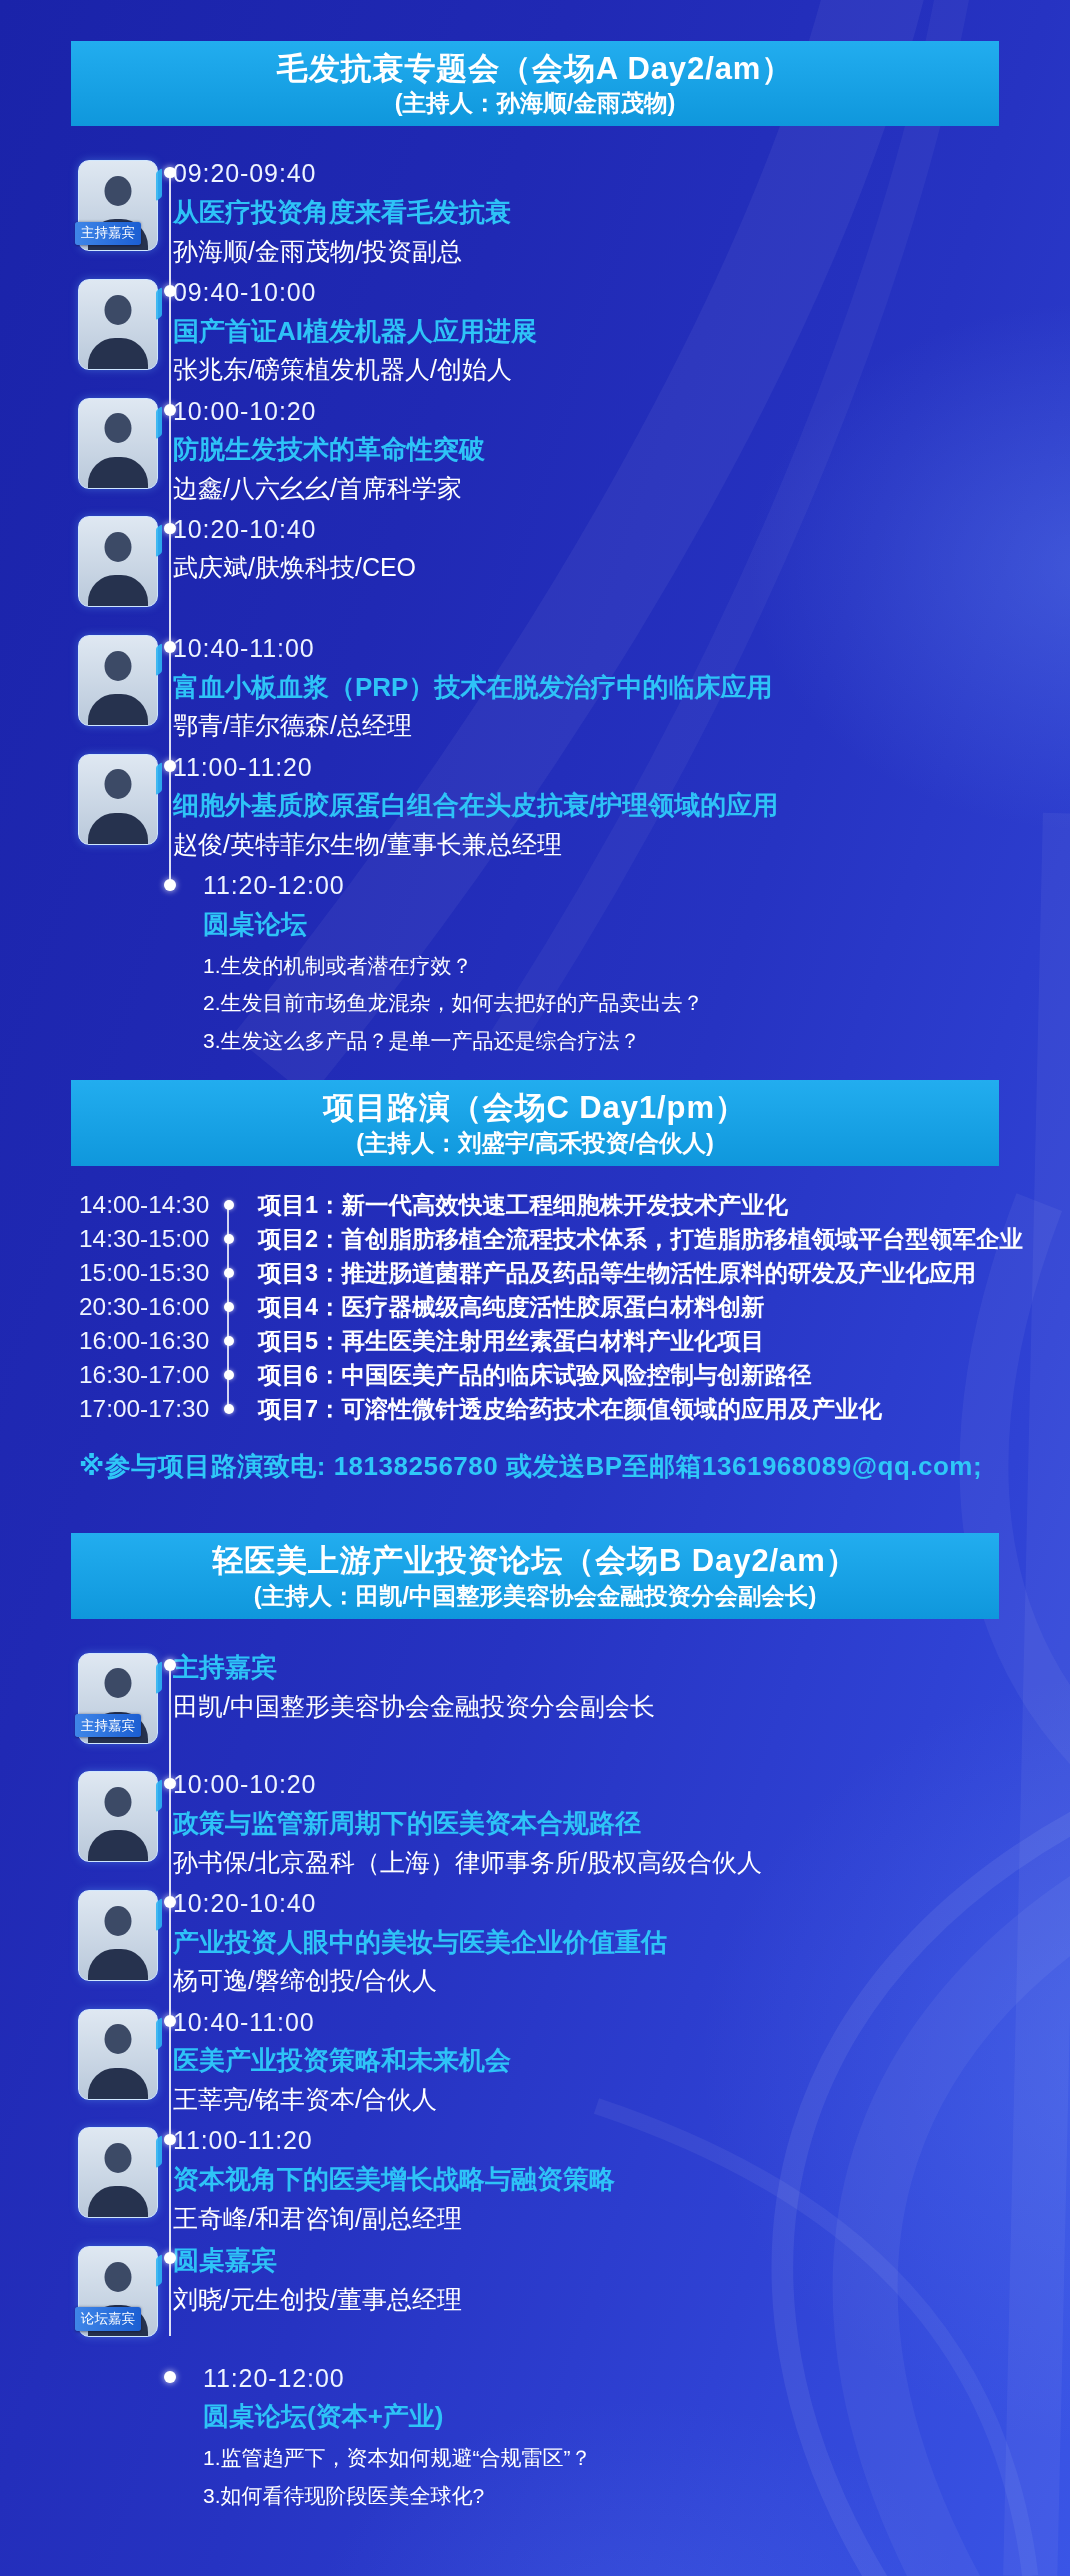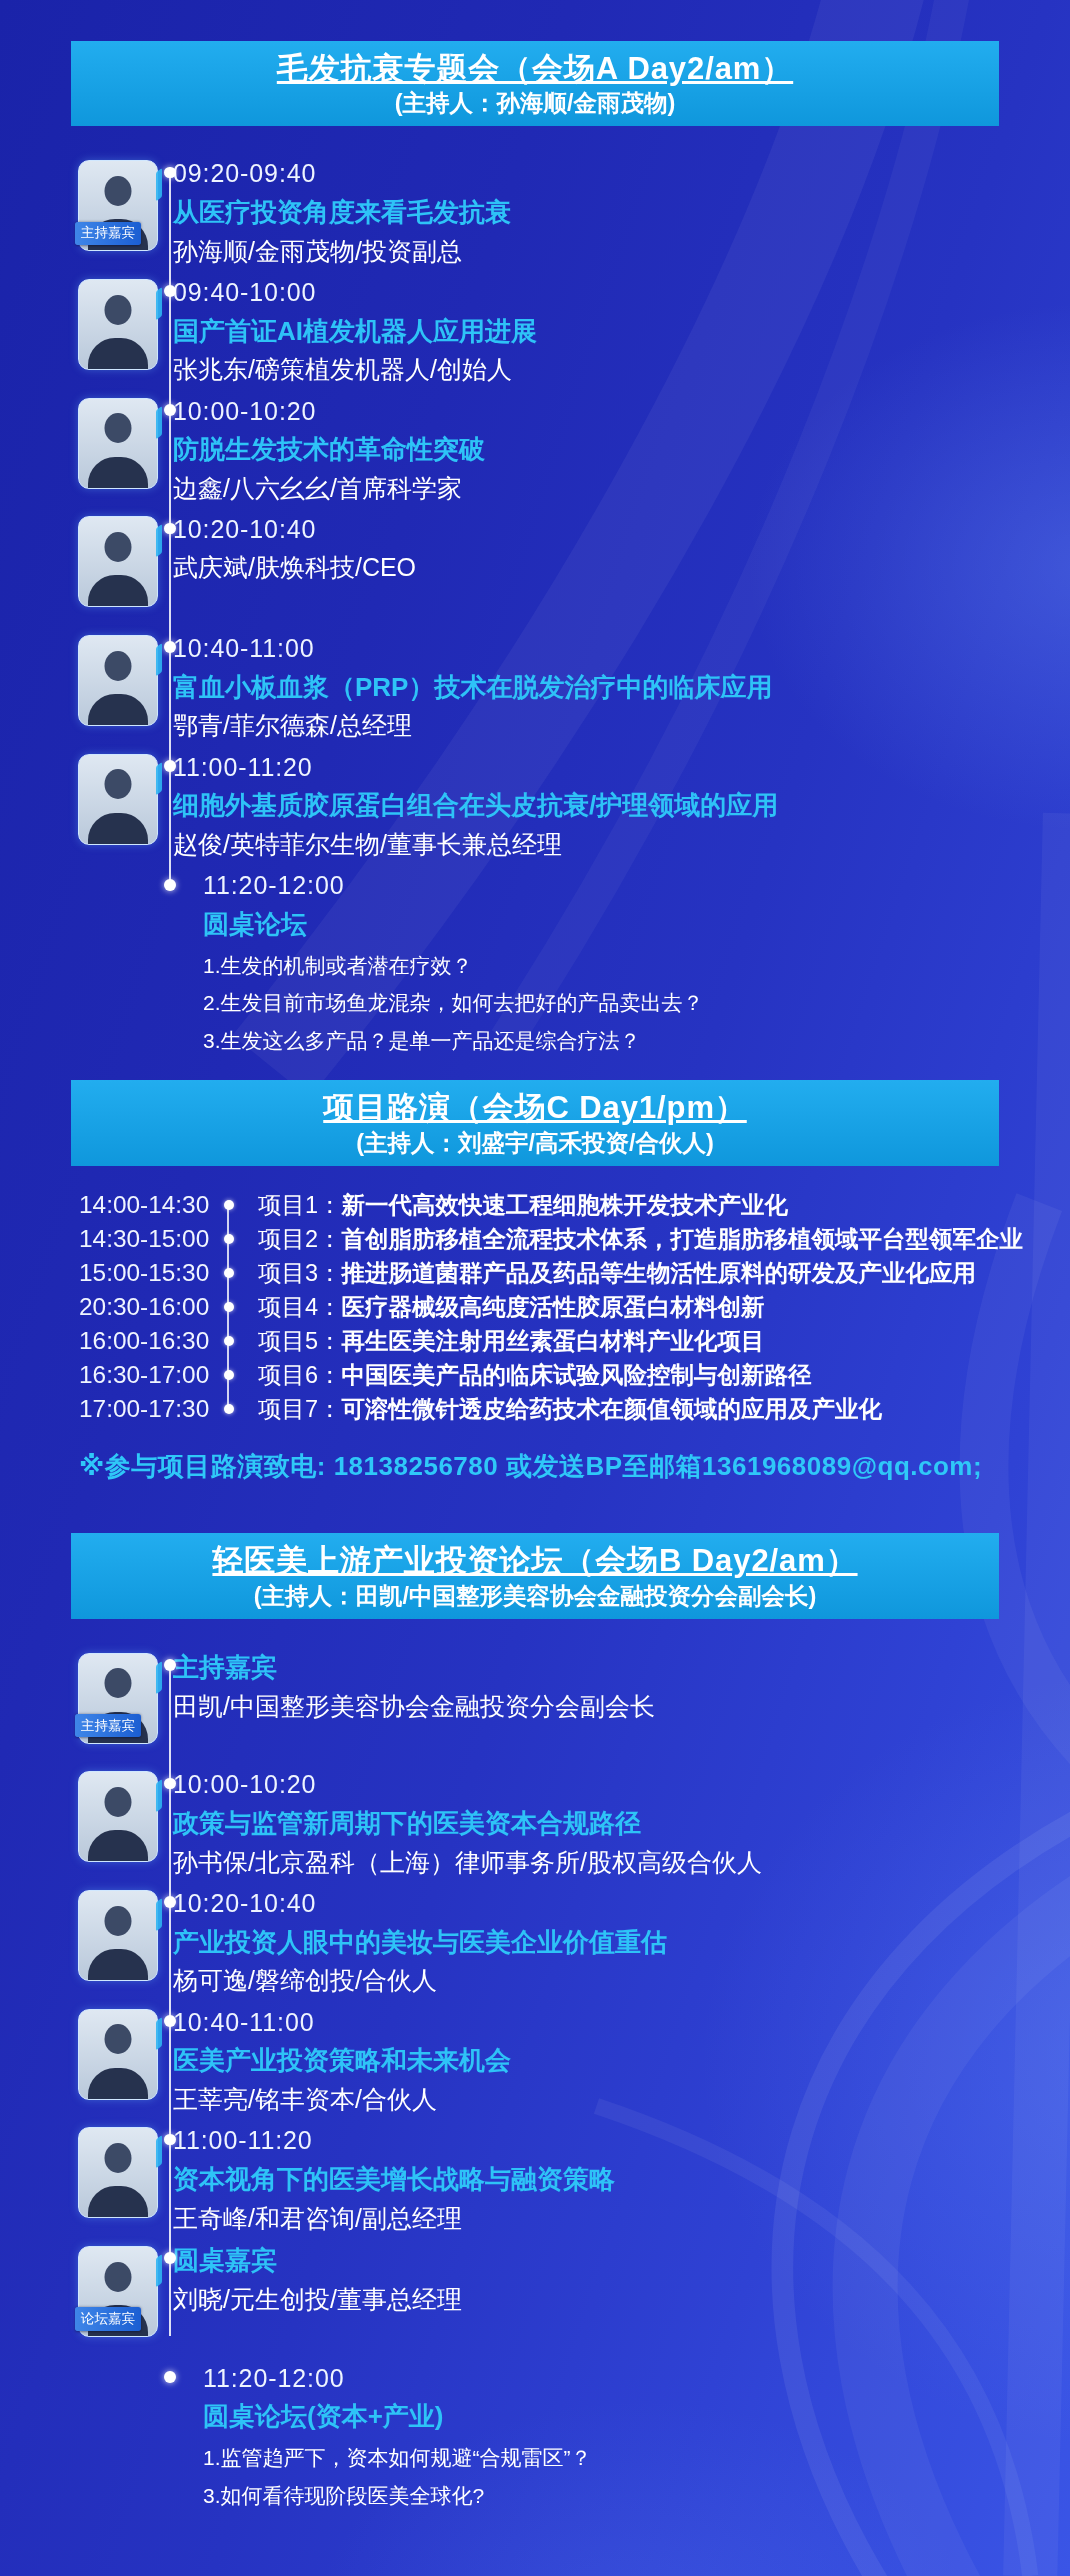--- a/index.html
+++ b/index.html
@@ -9,21 +9,21 @@
     background:
       radial-gradient(ellipse 506px 389px at 102% 22%, rgba(120,160,255,.28), transparent 68%),
       radial-gradient(ellipse 651px 560px at 108% 80%, rgba(110,150,255,.26), transparent 70%),
       radial-gradient(ellipse 470px 325px at 60% 102%, rgba(95,135,250,.20), transparent 70%),
       linear-gradient(108deg,#1a23a9 0%,#2029b4 30%,#2633c2 55%,#2f42d4 78%,#3a55e6 100%);
   }
   .deco{position:absolute;left:0;top:0;width:100%;height:100%;pointer-events:none;}
   .sec{position:relative;}
   .sec-header{margin:0 71px;text-align:center;padding:11px 7.2px 9px;
     background:linear-gradient(180deg,#22adef,#0f97dc);}
-  .sec-header .l1{font-size:31px;line-height:1.1;font-weight:bold;color:#ffffff;letter-spacing:0.9px;text-decoration:underline;}
+  .sec-header .l1{font-size:31px;line-height:1.1;font-weight:bold;color:#ffffff;letter-spacing:0.9px;}
   .sec-header .l2{font-size:23.5px;line-height:1.1;font-weight:bold;color:#ffffff;margin-top:5.4px;}
   .timeline{position:relative;margin-top:34px;}
   .timeline::before{content:'';position:absolute;left:169px;top:14.5px;bottom:172px;width:1.8px;
     background:rgba(255,255,255,.85);}
   .t-item{position:relative;display:flex;min-height:106px;margin-bottom:12.7px;padding-left:78px;}
   .t-item::before{content:'';position:absolute;left:164px;top:6.3px;width:11.8px;height:11.8px;
     border-radius:50%;background:#ffffff;box-shadow:0 0 6.3px rgba(255,255,255,.8);}
   .t-item.no-photo{padding-left:188px;}
   .photo{position:relative;flex:none;width:78px;height:89px;border-radius:11px;
     border:1.8px solid #cfe7ff;background:linear-gradient(180deg,#dfe8f2,#b9c8da);
@@ -45,21 +45,21 @@
   .spk{font-size:25px;line-height:1.1;color:#ffffff;margin-top:10px;}
   .q{font-size:21px;line-height:1.2;color:#ffffff;margin-top:12.7px;}
   .projects{position:relative;margin:22px 0 0 79px;}
   .projects::before{content:'';position:absolute;left:148px;top:17px;bottom:17px;width:1.8px;
     background:rgba(255,255,255,.8);}
   .p-row{position:relative;display:flex;line-height:34px;}
   .p-row::before{content:'';position:absolute;left:145px;top:50%;transform:translateY(-50%);
     width:10px;height:10px;border-radius:50%;background:#ffffff;box-shadow:0 0 4.5px rgba(255,255,255,.7);}
   .p-time{flex:none;width:145px;font-size:24.4px;color:#f0f5ff;}
   .p-text{margin-left:34px;font-size:23.5px;color:#ffffff;font-weight:bold;}
-  .p-label{font-weight:normal;}
+  .p-label{font-weight:bold;}
   .note{margin:23.5px 0 0 79px;font-size:26px;font-weight:bold;color:#2fc8f8;letter-spacing:0.5px;}
   .hdr-b{margin-top:27px;}
   .hdr-c{margin-top:49px;}
   .pad-top{padding-top:41px;}
 </style>
 </head>
 <body>
 
 <div class="poster">
 

